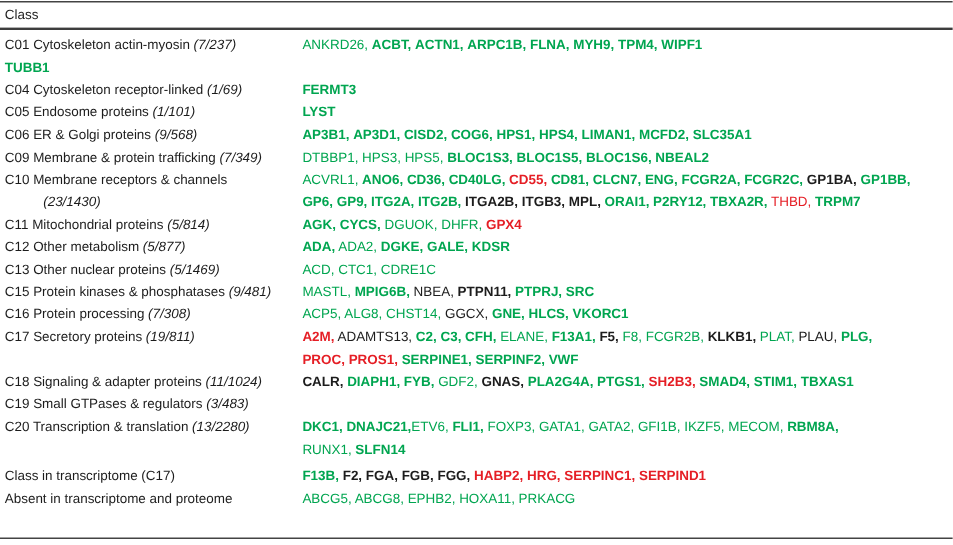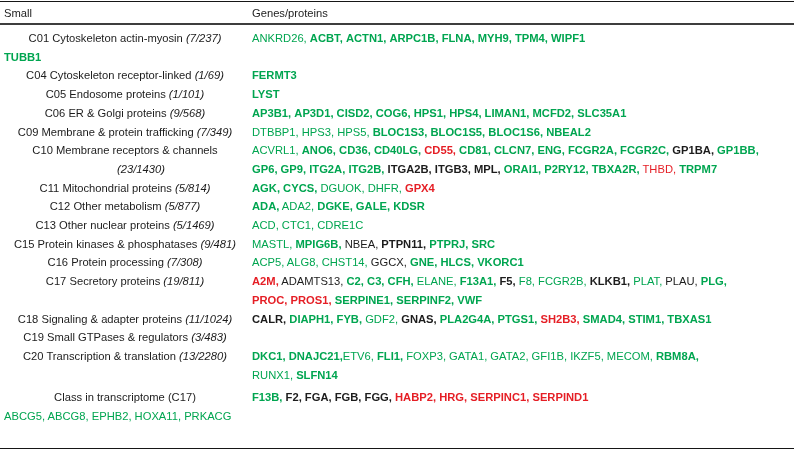--- a/index.html
+++ b/index.html
@@ -10,33 +10,32 @@
   }
   .sheet{position:absolute;left:0;top:1px;right:0;height:451px;border-top:1.6px solid #161616;}
   .thead{display:flex;align-items:flex-end;padding:4px 2px 3px 4px;border-bottom:2.2px solid #3d3d3d;}
   .class-col{width:248px;flex:none;box-sizing:border-box;padding-right:6px;}
   .genes-col{flex:1;min-width:0;}
   .th{font-weight:normal;line-height:14px;}
   .tbody{padding:4px 2px 0 4px;}
   .tr{display:flex;line-height:18.7px;}
   .tr.spacer-before{margin-top:4px;}
   .td{box-sizing:border-box;}
-  .class-cell{padding-left:32px;text-indent:-32px;text-align:center;}
+  .class-cell{padding-left:32px;text-indent:-32px;}
   .cnt{font-style:italic;}
   .g{white-space:nowrap;}
   .g.b{font-weight:bold;}
   .bottom-rule{position:absolute;left:0;right:0;top:446px;border-top:1.9px solid #161616;}
 </style>
 </head>
 <body>
 
 <div class="sheet">
   <div class="thead">
-    <div class="th class-col">Small</div>
-    <div class="th genes-col">Genes/proteins</div>
+    <div class="th class-col">Class</div>
   </div>
   <div class="tbody" id="tbody">
       <div class="tr">
         <div class="td class-col class-cell"><span>C01 Cytoskeleton actin-myosin</span> <span class="cnt">(7/237)</span></div>
         <div class="td genes-col"><span class="g" style="color: rgb(0, 165, 80);">ANKRD26</span><span style="color: rgb(0, 165, 80);">,</span> <span class="g b" style="color: rgb(0, 165, 80);">ACBT</span><span style="color: rgb(0, 165, 80); font-weight: bold;">,</span> <span class="g b" style="color: rgb(0, 165, 80);">ACTN1</span><span style="color: rgb(0, 165, 80); font-weight: bold;">,</span> <span class="g b" style="color: rgb(0, 165, 80);">ARPC1B</span><span style="color: rgb(0, 165, 80); font-weight: bold;">,</span> <span class="g b" style="color: rgb(0, 165, 80);">FLNA</span><span style="color: rgb(0, 165, 80); font-weight: bold;">,</span> <span class="g b" style="color: rgb(0, 165, 80);">MYH9</span><span style="color: rgb(0, 165, 80); font-weight: bold;">,</span> <span class="g b" style="color: rgb(0, 165, 80);">TPM4</span><span style="color: rgb(0, 165, 80); font-weight: bold;">,</span> <span class="g b" style="color: rgb(0, 165, 80);">WIPF1</span></div>
       </div>
       <div class="tr">
         <div class="td genes-col"><span class="g b" style="color: rgb(0, 165, 80);">TUBB1</span></div>
       </div>
       <div class="tr">
@@ -92,17 +91,18 @@
       </div>
       <div class="tr">
         <div class="td class-col class-cell"><span>C20 Transcription &amp; translation</span> <span class="cnt">(13/2280)</span></div>
         <div class="td genes-col"><span class="g b" style="color: rgb(0, 165, 80);">DKC1</span><span style="color: rgb(0, 165, 80); font-weight: bold;">,</span> <span class="g b" style="color: rgb(0, 165, 80);">DNAJC21</span><span style="color: rgb(0, 165, 80); font-weight: bold;">,</span><span class="g" style="color: rgb(0, 165, 80);">ETV6</span><span style="color: rgb(0, 165, 80);">,</span> <span class="g b" style="color: rgb(0, 165, 80);">FLI1</span><span style="color: rgb(0, 165, 80); font-weight: bold;">,</span> <span class="g" style="color: rgb(0, 165, 80);">FOXP3</span><span style="color: rgb(0, 165, 80);">,</span> <span class="g" style="color: rgb(0, 165, 80);">GATA1</span><span style="color: rgb(0, 165, 80);">,</span> <span class="g" style="color: rgb(0, 165, 80);">GATA2</span><span style="color: rgb(0, 165, 80);">,</span> <span class="g" style="color: rgb(0, 165, 80);">GFI1B</span><span style="color: rgb(0, 165, 80);">,</span> <span class="g" style="color: rgb(0, 165, 80);">IKZF5</span><span style="color: rgb(0, 165, 80);">,</span> <span class="g" style="color: rgb(0, 165, 80);">MECOM</span><span style="color: rgb(0, 165, 80);">,</span> <span class="g b" style="color: rgb(0, 165, 80);">RBM8A</span><span style="color: rgb(0, 165, 80); font-weight: bold;">,</span><br><span class="g" style="color: rgb(0, 165, 80);">RUNX1</span><span style="color: rgb(0, 165, 80);">,</span> <span class="g b" style="color: rgb(0, 165, 80);">SLFN14</span></div>
       </div>
       <div class="tr spacer-before">
         <div class="td class-col class-cell"><span>Class in transcriptome (C17)</span></div>
         <div class="td genes-col"><span class="g b" style="color: rgb(0, 165, 80);">F13B</span><span style="color: rgb(0, 165, 80); font-weight: bold;">,</span> <span class="g b" style="color: rgb(28, 28, 28);">F2</span><span style="color: rgb(28, 28, 28); font-weight: bold;">,</span> <span class="g b" style="color: rgb(28, 28, 28);">FGA</span><span style="color: rgb(28, 28, 28); font-weight: bold;">,</span> <span class="g b" style="color: rgb(28, 28, 28);">FGB</span><span style="color: rgb(28, 28, 28); font-weight: bold;">,</span> <span class="g b" style="color: rgb(28, 28, 28);">FGG</span><span style="color: rgb(28, 28, 28); font-weight: bold;">,</span> <span class="g b" style="color: rgb(229, 30, 37);">HABP2</span><span style="color: rgb(229, 30, 37); font-weight: bold;">,</span> <span class="g b" style="color: rgb(229, 30, 37);">HRG</span><span style="color: rgb(229, 30, 37); font-weight: bold;">,</span> <span class="g b" style="color: rgb(229, 30, 37);">SERPINC1</span><span style="color: rgb(229, 30, 37); font-weight: bold;">,</span> <span class="g b" style="color: rgb(229, 30, 37);">SERPIND1</span></div>
       </div>
       <div class="tr">
+        <div class="td class-col class-cell"><span>Absent in transcriptome and proteome</span></div>
         <div class="td genes-col"><span class="g" style="color: rgb(0, 165, 80);">ABCG5</span><span style="color: rgb(0, 165, 80);">,</span> <span class="g" style="color: rgb(0, 165, 80);">ABCG8</span><span style="color: rgb(0, 165, 80);">,</span> <span class="g" style="color: rgb(0, 165, 80);">EPHB2</span><span style="color: rgb(0, 165, 80);">,</span> <span class="g" style="color: rgb(0, 165, 80);">HOXA11</span><span style="color: rgb(0, 165, 80);">,</span> <span class="g" style="color: rgb(0, 165, 80);">PRKACG</span></div>
       </div>
     </div>
   <div class="bottom-rule"></div>
 </div>
 
 </body></html>

